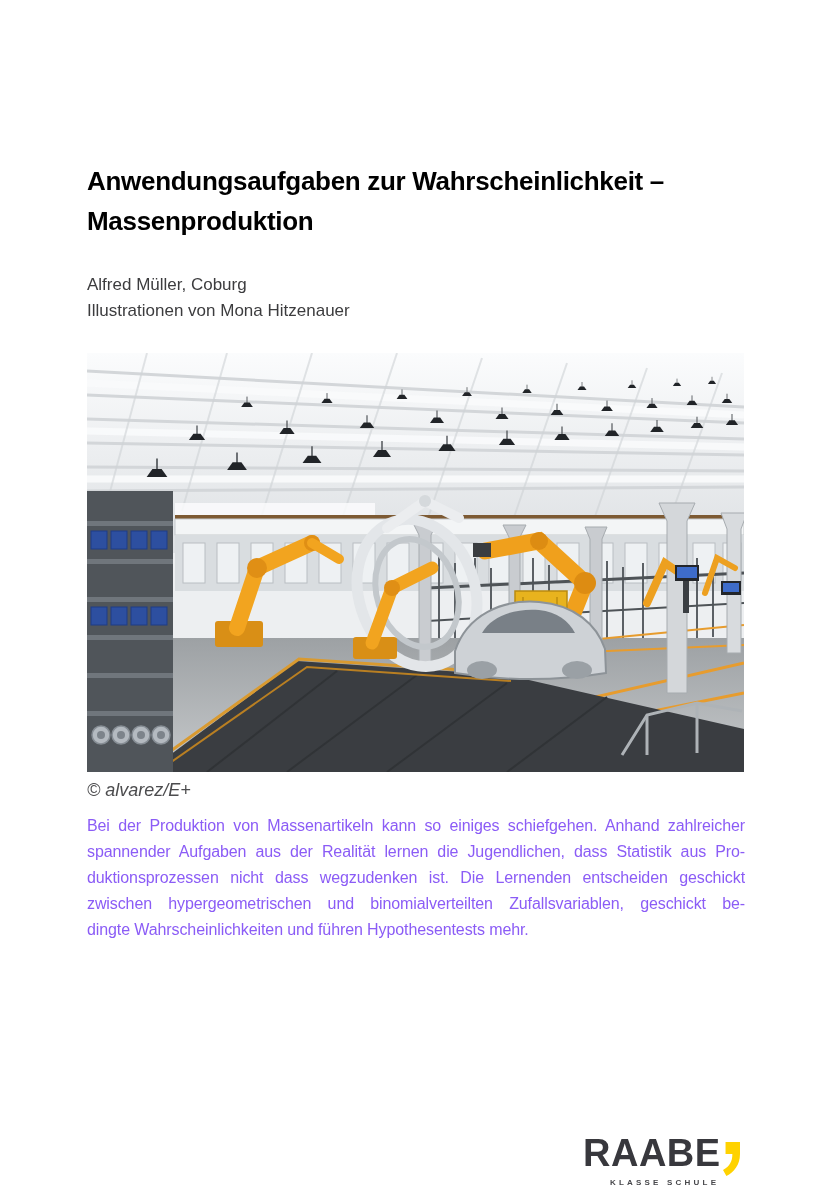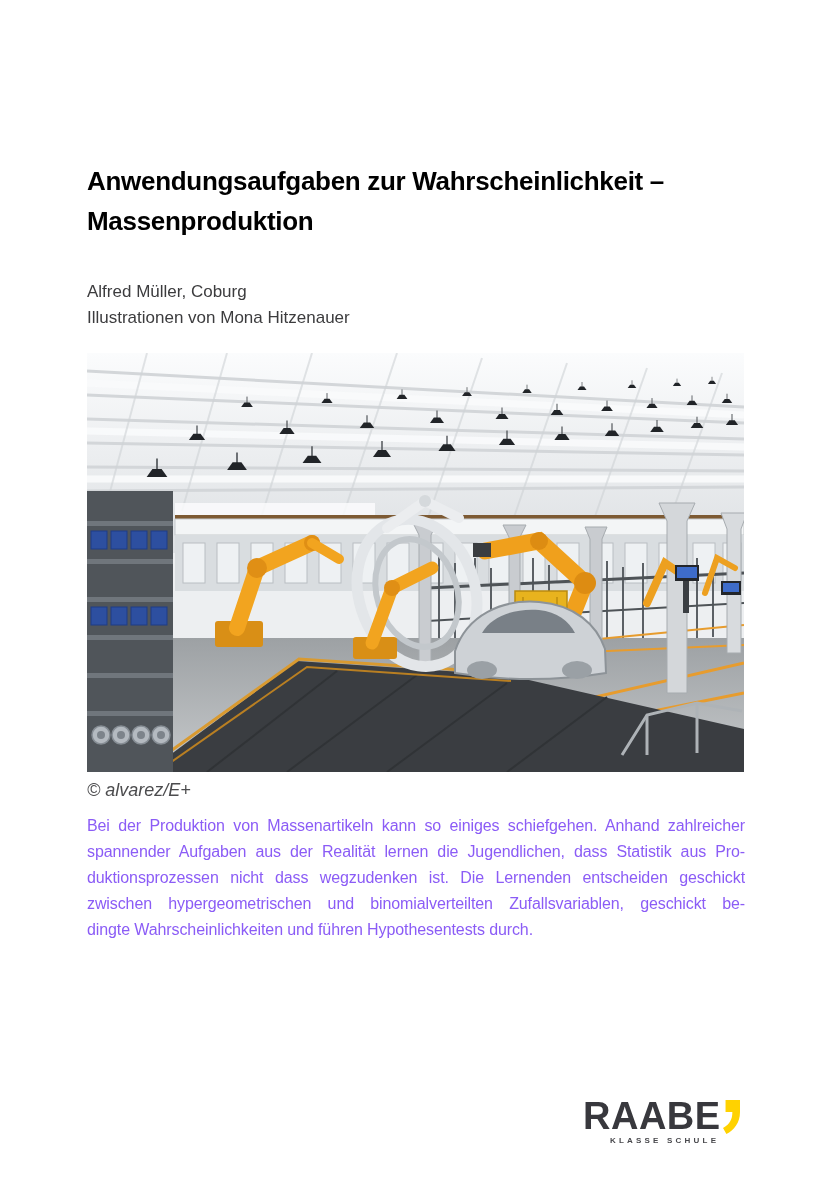--- a/index.html
+++ b/index.html
@@ -8,42 +8,42 @@
   .page {
     position:relative; width:840px; height:1199px; background:#ffffff;
     overflow:hidden; margin:0 auto;
   }
   .title {
     position:absolute; left:87px; top:161px; width:660px;
     font-size:26px; font-weight:700; line-height:40px;
     color:#000000; letter-spacing:-0.3px; white-space:nowrap;
   }
   .byline {
-    position:absolute; left:87px; top:279px; width:600px;
+    position:absolute; left:87px; top:272px; width:600px;
     font-size:17px; line-height:26px; color:#3c3c3e;
   }
   .photo-wrap {
     position:absolute; left:87px; top:353px; width:657px; height:419px;
   }
   .photo-wrap svg { display:block; width:657px; height:419px; }
   .caption {
     position:absolute; left:87px; top:780px;
     font-size:18px; font-style:italic; color:#4c4c4e;
   }
   .bodytext {
     position:absolute; left:87px; top:813px; width:658px;
     font-size:16px; line-height:26px; color:#8b5cf6;
     letter-spacing:-0.1px; overflow:hidden;
   }
   .body-line { text-align:justify; text-align-last:justify; white-space:nowrap; }
   .body-line.last { text-align-last:left; }
   .logo {
     position:absolute; top:1086px; right:95px; width:162px;
   }
-  .logo-row { display:flex; align-items:flex-end; }
+  .logo-row { display:flex; align-items:center;margin-top:42px; }
   .brand {
     font-size:38px; font-weight:700; color:#38383d;
     line-height:38px; letter-spacing:0.5px;
   }
   .comma-svg { width:17px; height:36px; margin-left:2px; margin-top:13px; }
   .tagline {
     font-size:8px; font-weight:700; letter-spacing:3.2px; color:#48484c;
     margin-top:1px; padding-left:27px; white-space:nowrap;
   }
 </style>
@@ -289,21 +289,21 @@
     </svg>
   </div>
 
   <div class="caption">© alvarez/E+</div>
 
   <div class="bodytext">
     <div class="body-line">Bei der Produktion von Massenartikeln kann so einiges schiefgehen. Anhand zahlreicher</div>
     <div class="body-line">spannender Aufgaben aus der Realität lernen die Jugendlichen, dass Statistik aus Pro-</div>
     <div class="body-line">duktionsprozessen nicht dass wegzudenken ist. Die Lernenden entscheiden geschickt</div>
     <div class="body-line">zwischen hypergeometrischen und binomialverteilten Zufallsvariablen, geschickt be-</div>
-    <div class="body-line last">dingte Wahrscheinlichkeiten und führen Hypothesentests durch.</div>
+    <div class="body-line last">dingte Wahrscheinlichkeiten und führen Hypothesentests mehr.</div>
   </div>
 
   <div class="logo">
     <div class="logo-row">
       <span class="brand">RAABE</span>
       <svg class="comma-svg" viewBox="0 0 20 40">
         <path d="M3 0 H20 V14 C20 27 13 35 4 40 L0 33 C8 28 11 23 11 14 H3 Z" fill="#ffd200"></path>
       </svg>
     </div>
     <div class="tagline">KLASSE SCHULE</div>

